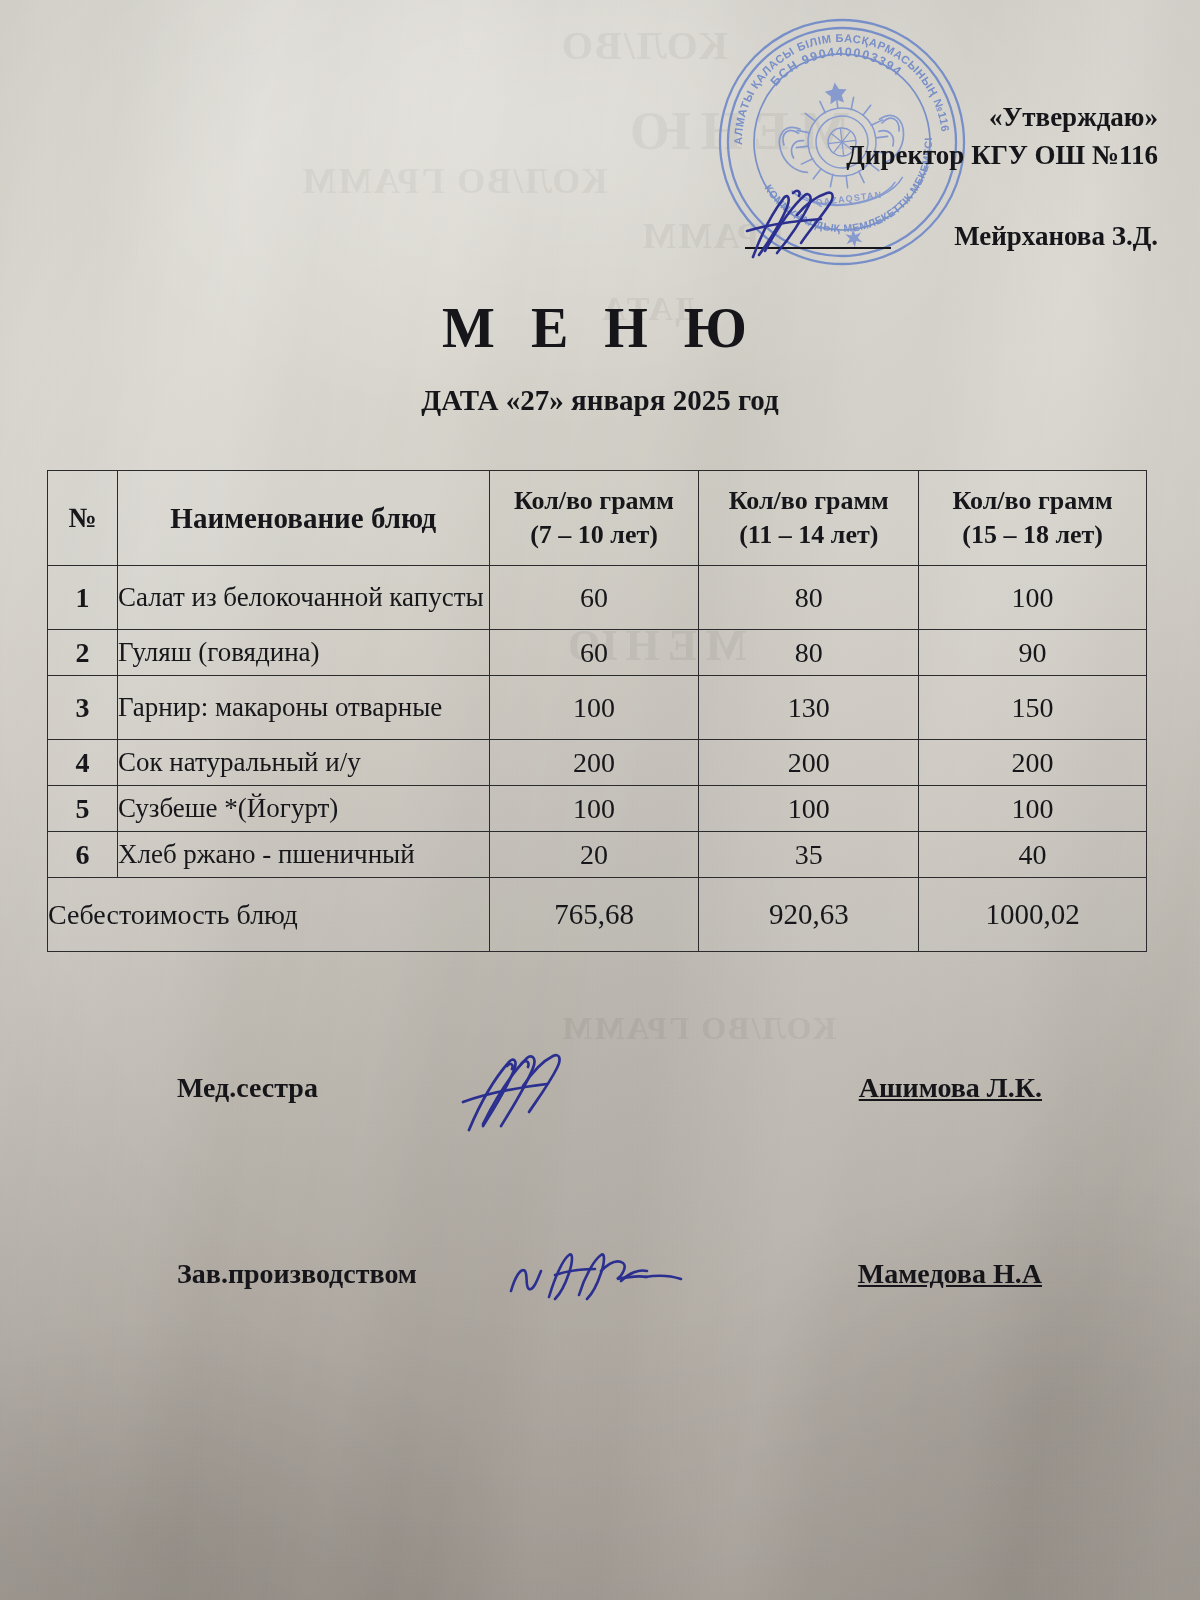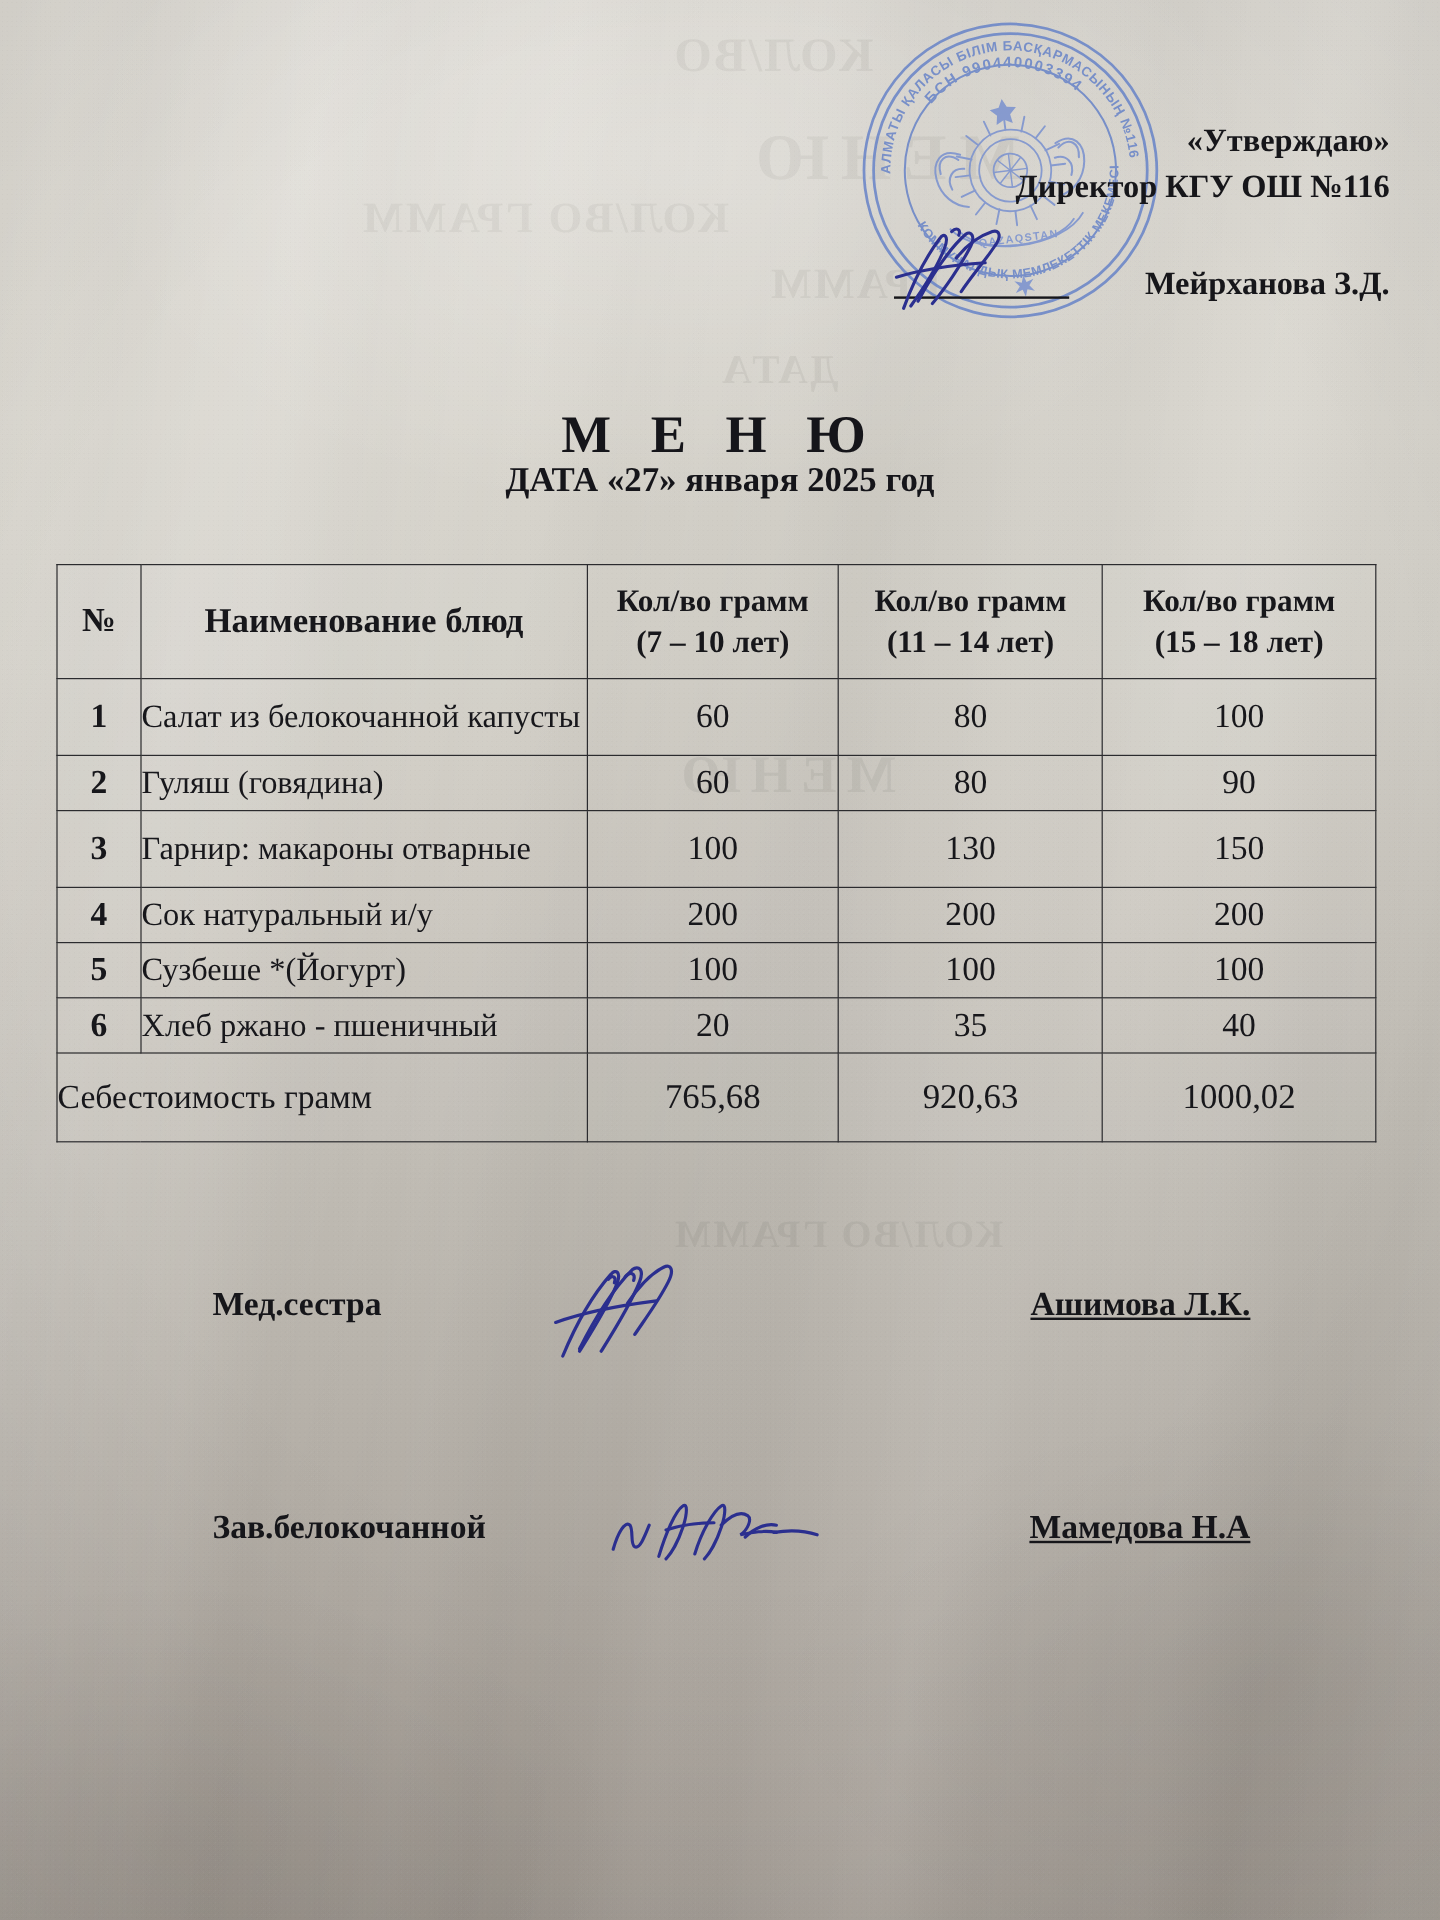--- a/index.html
+++ b/index.html
@@ -136,26 +136,25 @@
   #sig-director { left: 735px; top: 185px; width: 120px; height: 78px; }
   #sig-nurse    { left: 455px; top: 1050px; width: 130px; height: 86px; }
   #sig-chef     { left: 505px; top: 1245px; width: 190px; height: 62px; }
 
   
   #doc-title {
     position: absolute;
     top: 296px;
     left: 0; right: 0;
     text-align: center;
-    font-size: 44px;
+    font-size: 56px;
     font-weight: bold;
     letter-spacing: 11px;
     color: #15151a;
     z-index: 6;
-    margin-top: 41px;
   }
   #doc-date {
     position: absolute;
     top: 384px;
     left: 0; right: 0;
     text-align: center;
     font-size: 29px;
     font-weight: bold;
     color: #15151a;
     z-index: 6;
@@ -389,21 +388,21 @@
         <td class="c-g3 val">100</td>
       </tr>
       <tr class="r-short">
         <td class="c-num n">6</td>
         <td class="c-name dish">Хлеб ржано - пшеничный</td>
         <td class="c-g1 val">20</td>
         <td class="c-g2 val">35</td>
         <td class="c-g3 val">40</td>
       </tr>
       <tr class="r-cost">
-        <td class="cost-label" colspan="2">Себестоимость грамм</td>
+        <td class="cost-label" colspan="2">Себестоимость блюд</td>
         <td class="c-g1 val">765,68</td>
         <td class="c-g2 val">920,63</td>
         <td class="c-g3 val">1000,02</td>
       </tr>
     </tbody>
   </table>
 
   <div class="sig-row" id="sig-row-nurse">
     <div class="sig-role">Мед.сестра</div>
     <div class="sig-mid"></div>
@@ -414,21 +413,21 @@
       <path d="M14 80 C24 56 38 30 54 12 C58 7 63 10 59 20 C52 38 38 60 28 76"></path>
       <path d="M28 74 C40 50 56 24 72 8 C77 4 82 8 78 18 C70 38 56 60 46 76"></path>
       <path d="M8 52 C30 44 60 38 92 34"></path>
       <path d="M68 36 C76 24 86 12 98 6 C104 3 107 8 102 18 C94 34 82 50 74 62"></path>
       <path d="M66 14 C70 9 75 11 73 17"></path>
       <path d="M52 16 C55 12 59 14 57 19"></path>
     </g>
   </svg>
 
   <div class="sig-row" id="sig-row-chef">
-    <div class="sig-role">Зав.белокочанной</div>
+    <div class="sig-role">Зав.производством</div>
     <div class="sig-mid"></div>
     <div class="sig-name">Мамедова Н.А</div>
   </div>
   <svg class="ink" id="sig-chef" viewBox="0 0 190 62" aria-hidden="true">
     <g fill="none" stroke="#2b2f8f" stroke-width="2.6" stroke-linecap="round">
       <path d="M6 46 C10 32 16 22 20 26 C23 30 20 42 24 44 C28 46 32 36 36 26"></path>
       <path d="M44 52 C50 32 58 14 64 10 C68 7 68 16 64 28 C60 40 54 50 50 54"></path>
       <path d="M50 30 C62 26 76 24 90 24"></path>
       <path d="M74 50 C80 30 90 14 96 10 C100 7 100 16 96 28 C92 40 86 50 82 54"></path>
       <path d="M96 26 C104 18 112 14 118 18 C122 21 118 30 112 34 C122 32 132 30 142 32"></path>

